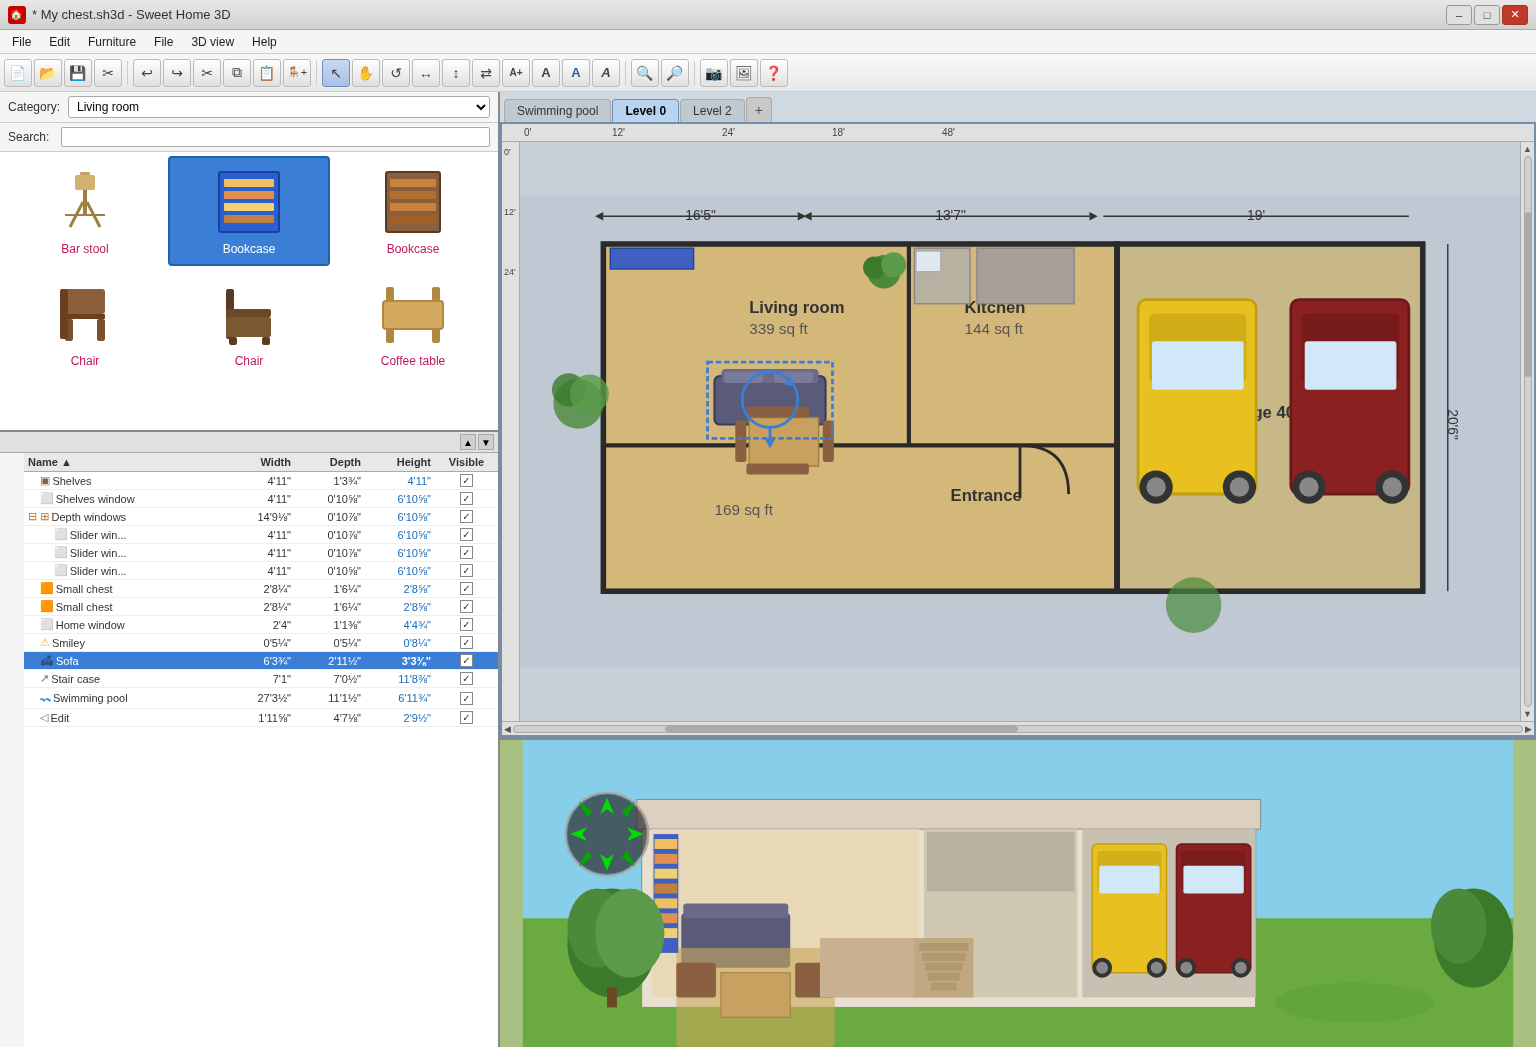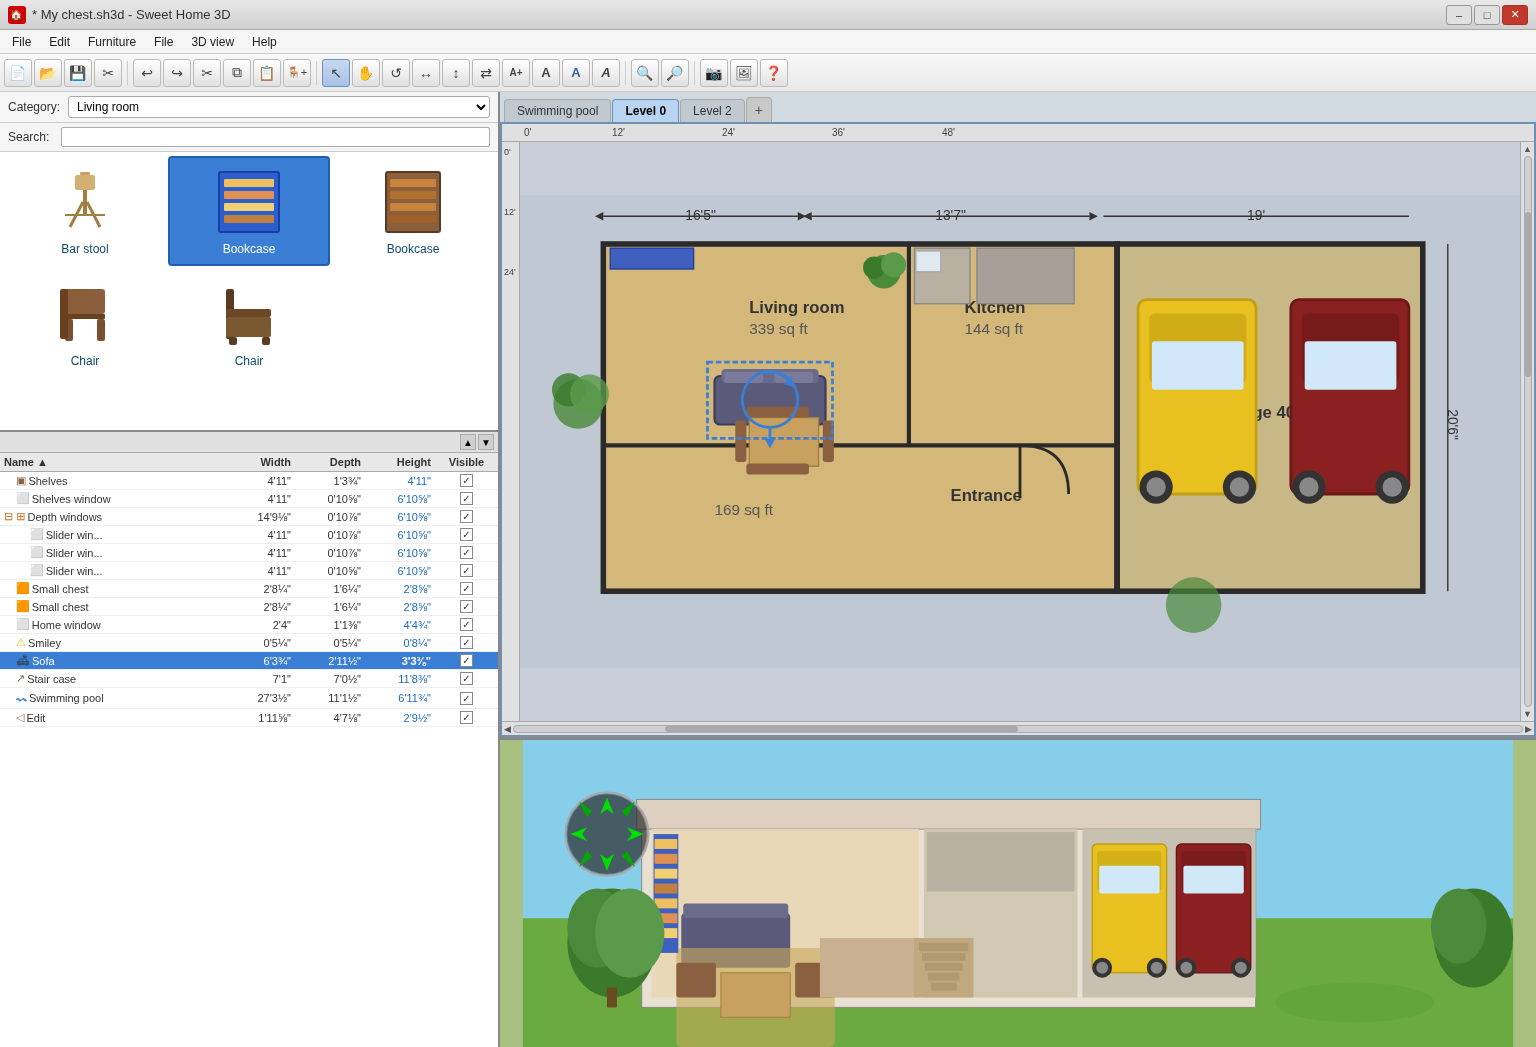--- a/index.html
+++ b/index.html
@@ -191,29 +191,30 @@
       border: 2px solid transparent;
     }
     .furniture-item.selected {
       background: #3a7fd5;
       border-color: #2060b0;
     }
     .furniture-item.selected .furniture-name { color: white; }
     .furniture-name {
       font-size: 12px;
       text-align: center;
-      color: #0c4a6e;
+      color: #be185d;
       margin-top: 4px;
     }
 
     
     .furniture-list-container {
       flex: 1;
       overflow-y: auto;
       background: white;
+      margin-left: 24px;
     }
     .list-header {
       display: grid;
       grid-template-columns: 1fr 70px 70px 70px 55px;
       background: #e8e8e8;
       border-bottom: 1px solid #aaa;
       padding: 3px 4px;
       font-weight: bold;
       font-size: 11px;
       color: #333;
@@ -458,20 +459,32 @@
               <rect x="12" y="10" width="8" height="50" rx="2" fill="#5a3a20"></rect>
               <rect x="12" y="30" width="45" height="8" rx="2" fill="#6a4828"></rect>
               <rect x="12" y="38" width="45" height="20" rx="2" fill="#7a5830"></rect>
               <rect x="15" y="58" width="8" height="8" rx="2" fill="#5a3a20"></rect>
               <rect x="48" y="58" width="8" height="8" rx="2" fill="#5a3a20"></rect>
             </svg>
           </div>
           <span class="furniture-name">Chair</span>
         </div>
 
+        <div class="furniture-item">
+          <div class="furniture-icon-img">
+            <svg width="70" height="70" viewBox="0 0 70 70">
+              <rect x="5" y="22" width="60" height="28" rx="3" fill="#d4aa60" stroke="#b08840" stroke-width="2"></rect>
+              <rect x="8" y="50" width="8" height="14" rx="2" fill="#b08840"></rect>
+              <rect x="54" y="50" width="8" height="14" rx="2" fill="#b08840"></rect>
+              <rect x="8" y="8" width="8" height="14" rx="2" fill="#b08840"></rect>
+              <rect x="54" y="8" width="8" height="14" rx="2" fill="#b08840"></rect>
+            </svg>
+          </div>
+          <span class="furniture-name">Coffee table</span>
+        </div>
 
       </div>
     </div>
 
     <div style="display:flex; justify-content:flex-end; background:#e0e0e0; border-bottom:1px solid #aaa; padding:2px 4px; gap:2px;">
       <div style="width:16px;height:16px;background:#d0d0d0;border:1px solid #aaa;display:flex;align-items:center;justify-content:center;cursor:pointer;font-size:10px;">▲</div>
       <div style="width:16px;height:16px;background:#d0d0d0;border:1px solid #aaa;display:flex;align-items:center;justify-content:center;cursor:pointer;font-size:10px;">▼</div>
     </div>
 
     <div class="furniture-list-container">
@@ -666,21 +679,21 @@
       <div class="tab">Level 2</div>
       <div class="tab-add">+</div>
     </div>
 
     <div style="flex:1; display:flex; flex-direction:column; overflow:hidden; border:2px solid #7090b0; background:#c8cfd8; position:relative; min-height:0;">
 
       <div class="ruler-top" style="display:flex; align-items:center; background:#e0e0e0; border-bottom:1px solid #aaa; padding-left:20px; font-size:10px; color:#444;">
         <span style="position:absolute; left:22px;">0'</span>
         <span style="position:absolute; left:110px;">12'</span>
         <span style="position:absolute; left:220px;">24'</span>
-        <span style="position:absolute; left:330px;">36'</span>
+        <span style="position:absolute; left:330px;">18'</span>
         <span style="position:absolute; left:440px;">48'</span>
       </div>
 
       <div style="flex:1; display:flex; overflow:hidden; position:relative;">
 
         <div style="width:18px; background:#e0e0e0; border-right:1px solid #aaa; font-size:9px; color:#444; position:relative;">
           <span style="position:absolute; top:5px; left:2px;">0'</span>
           <span style="position:absolute; top:65px; left:2px;">12'</span>
           <span style="position:absolute; top:125px; left:2px;">24'</span>
         </div>

